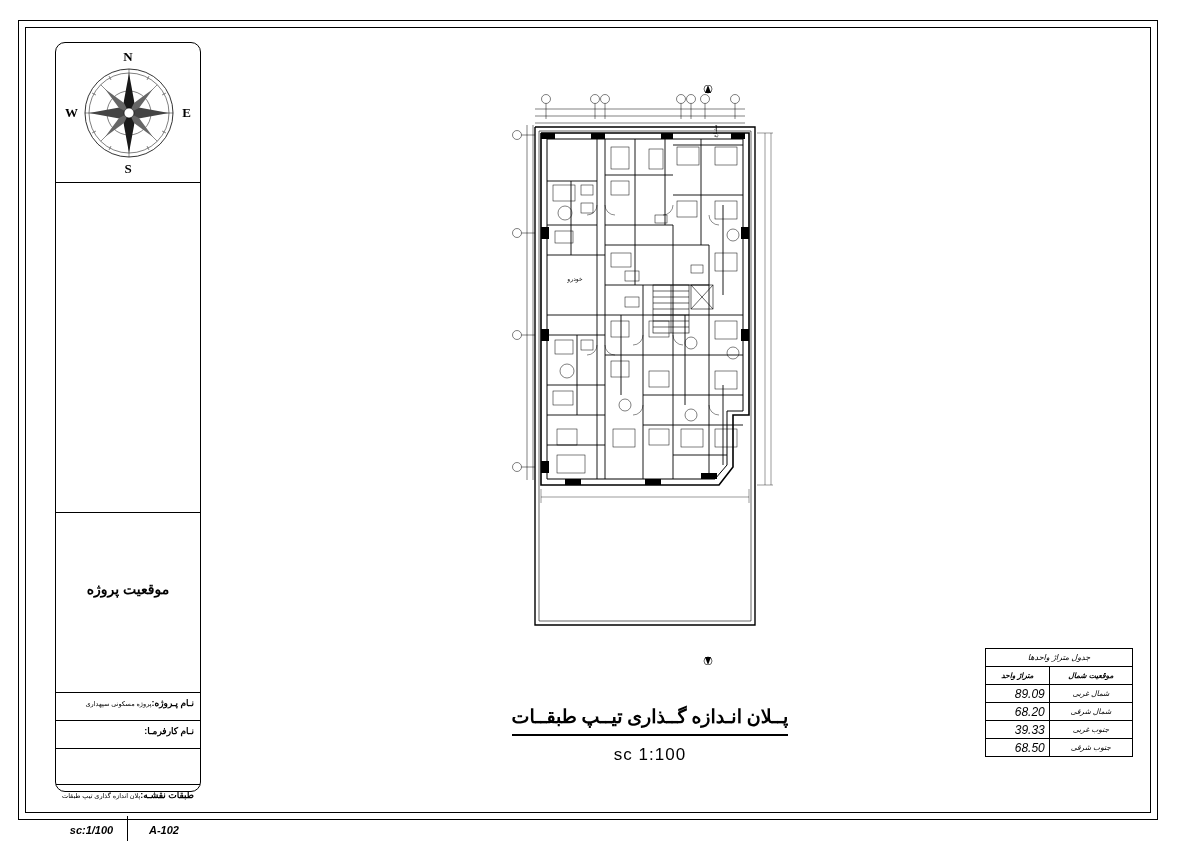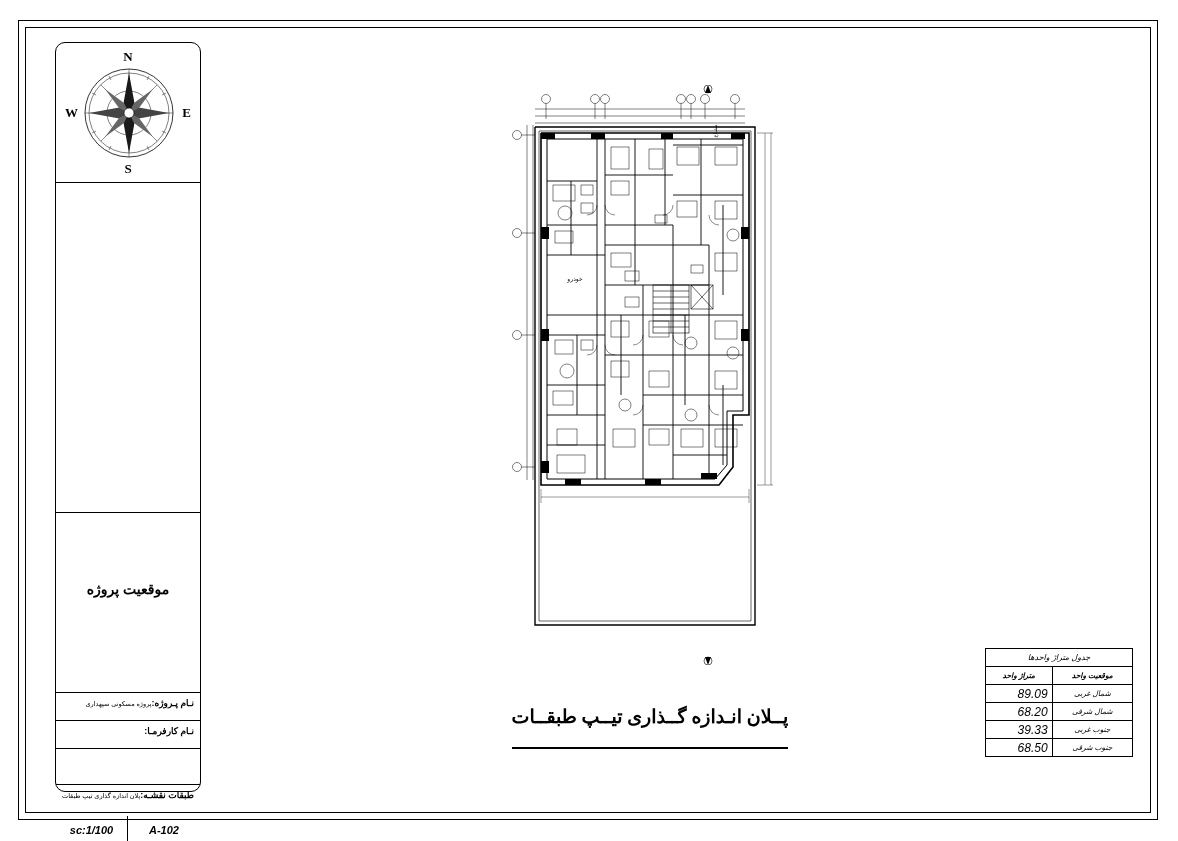--- a/index.html
+++ b/index.html
@@ -142,21 +142,21 @@
     top: 705px;
     width: 400px;
     text-align: center;
     direction: rtl;
   }
   .plan-caption .title {
     font-size: 19px;
     font-weight: bold;
     font-family: "Liberation Serif", serif;
     letter-spacing: 1px;
-    padding-bottom: 19px;
+    padding-bottom: 6px;
     display: inline-block;
     border-bottom: 2px solid #000;
   }
   .plan-caption .scale {
     margin-top: 9px;
     font-size: 17px;
     direction: ltr;
     font-family: "Liberation Sans", sans-serif;
     letter-spacing: 1px;
   }
@@ -465,29 +465,30 @@
         </g>
       </g>
 
       <text x="212" y="46" font-size="5" text-anchor="middle" fill="#000" font-family="Liberation Sans, sans-serif" transform="rotate(-90 212 46)">مشـاع</text>
       <text x="70" y="196" font-size="6" text-anchor="middle" fill="#000" font-family="Liberation Sans, sans-serif">خودرو</text>
     </svg>
   </div>
 
   <div class="plan-caption">
     <div class="title">پــلان انـدازه گــذاری تیــپ طبقــات</div>
+    <div class="scale">sc  1:100</div>
   </div>
 
   <table class="units-table">
     <tbody>
         <tr>
       <td class="tbl-title" colspan="2">جدول متراژ واحدها</td>
     </tr>
     <tr>
-      <td class="hdr">موقعیت واحد</td>
+      <td class="hdr">موقعیت شمال</td>
       <td class="hdr">متراژ واحد</td>
     </tr>
     <tr>
       <td>شمال غربی</td>
       <td class="num">89.09</td>
     </tr>
     <tr>
       <td>شمال شرقی</td>
       <td class="num">68.20</td>
     </tr>

